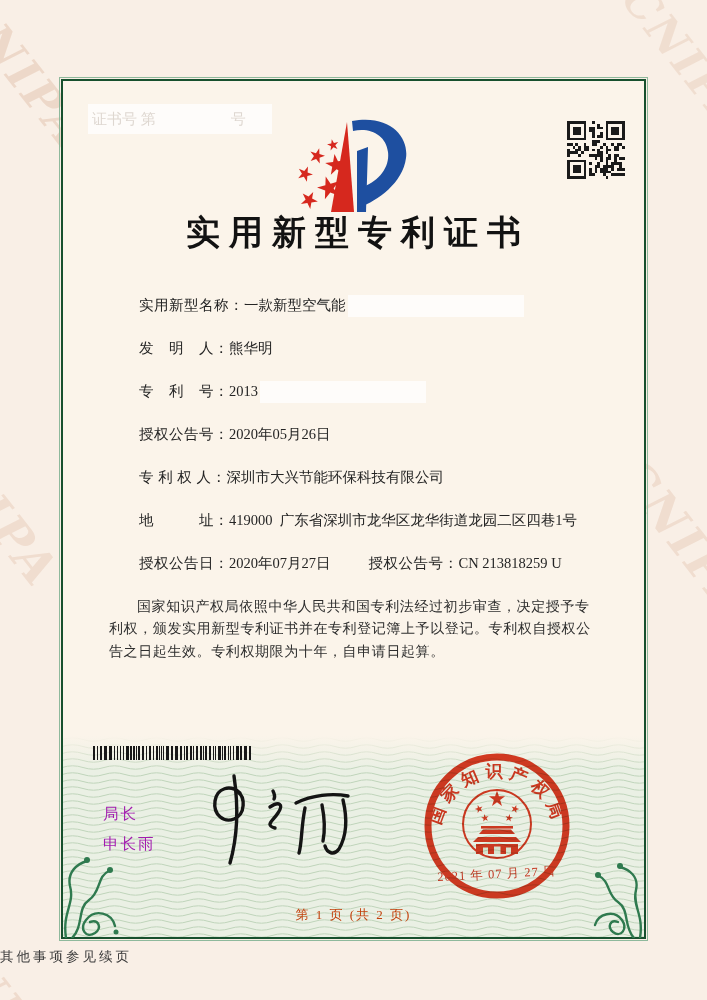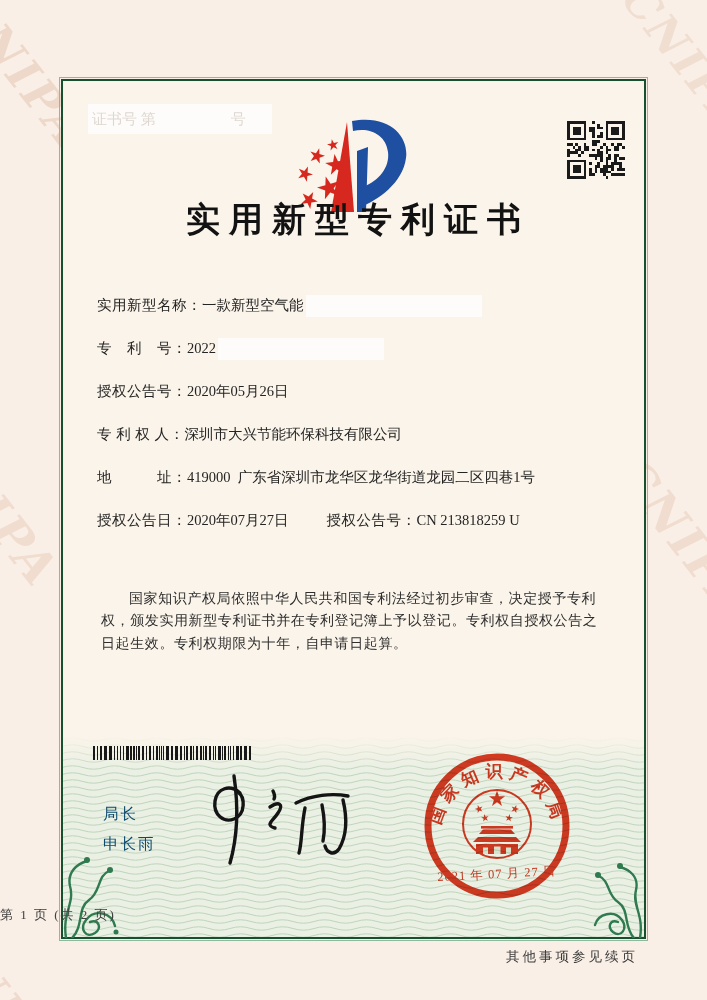--- a/index.html
+++ b/index.html
@@ -25,58 +25,58 @@
          border:1px solid #8fb99c;padding:1px;box-sizing:border-box;z-index:3;pointer-events:none;}
   .frame-inner{width:100%;height:100%;box-sizing:border-box;border:2.5px solid #17502e;}
   .paper{position:absolute;left:61px;top:79px;width:585px;height:860px;background:#fbf4ea;z-index:2;}
 
   
   .certno{position:absolute;left:88px;top:104px;width:184px;height:30px;background:#fefcfa;
           z-index:4;display:flex;align-items:center;}
   .certno span{font-size:15px;color:rgba(185,170,158,.45);white-space:pre;padding-left:4px;}
   .logo{position:absolute;left:278px;top:116px;width:150px;height:102px;z-index:4;}
   .qr{position:absolute;left:567px;top:121px;width:58px;height:58px;z-index:4;}
-  .title{position:absolute;left:0;top:197px;width:707px;text-align:center;z-index:4;
+  .title{position:absolute;left:0;top:210px;width:707px;text-align:center;z-index:4;
          font-size:34px;letter-spacing:9px;color:#121212;font-weight:600;text-indent:9px;}
 
   
   .fields{position:absolute;left:97px;top:284px;width:530px;z-index:4;}
-  .row{height:43px;display:flex;align-items:center;font-size:14.5px;white-space:pre;color:#242424;}
+  .row{height:43px;display:flex;align-items:center;font-size:14.5px;white-space:pre;color:#242424;margin-left:42px;}
   .row .lbl{letter-spacing:.5px;}
   .redact{display:inline-block;height:22px;background:#fefcfa;vertical-align:middle;margin-left:2px;}
   .redact.r1{width:176px;}
   .redact.r3{width:166px;}
   .pair2{margin-left:38px;}
 
   
   .bodytext{position:absolute;left:97px;top:584px;width:516px;z-index:4;
             font-size:14px;line-height:22.4px;letter-spacing:.6px;color:#2e2e2e;}
-  .bodytext p{margin:4px;text-indent:2em;}
+  .bodytext p{margin:12px;text-indent:2em;}
 
   
   .guilloche{position:absolute;left:62px;top:736px;width:584px;height:202px;z-index:2;
              background:#eaf0e4;}
   .guilloche svg.waves{position:absolute;left:0;top:0;width:100%;height:100%;}
   .fade{position:absolute;left:0;top:0;width:100%;height:34px;
         background:linear-gradient(#fbf4ea,rgba(251,244,234,0));}
 
   .barcode{position:absolute;left:93px;top:746px;width:162px;height:14px;z-index:4;}
   .signer{position:absolute;left:103px;top:804px;z-index:4;
-          font-family:"Liberation Sans","DejaVu Sans",sans-serif;font-size:15.5px;color:#0c4a6e;}
+          font-family:"Liberation Sans","DejaVu Sans",sans-serif;font-size:15.5px;color:#a21caf;}
   .signer div{margin-bottom:9px;letter-spacing:2px;}
   .signature{position:absolute;left:200px;top:773px;width:180px;height:100px;z-index:4;}
   .seal{position:absolute;left:421px;top:750px;width:152px;height:156px;z-index:5;
         mix-blend-mode:multiply;opacity:.95;}
   .ornament{position:absolute;z-index:3;}
   .orn-bl{left:60px;top:842px;}
   .orn-br{left:586px;top:850px;}
 
-  .pageinfo{position:absolute;left:0;top:906px;width:707px;text-align:left;z-index:4;
-            font-size:13px;letter-spacing:2px;color:#404040;}
-  .contnote{position:absolute;left:0;top:948px;width:638px;text-align:right;z-index:4;
+  .pageinfo{position:absolute;left:0;top:906px;width:707px;text-align:center;z-index:4;
+            font-size:13px;letter-spacing:2px;color:#c2410c;}
+  .contnote{position:absolute;left:0;top:948px;width:638px;text-align:left;z-index:4;
             font-size:13.5px;letter-spacing:3px;color:#3a3a3a;}
 </style>
 </head>
 <body>
 
 <div class="page">
 
   <span class="wm wm1">CNIPA</span>
   <span class="wm wm2">CNIPA</span>
   <span class="wm wm3">CNIPA</span>
@@ -249,21 +249,24 @@
       <rect x="2" y="16" width="3" height="3" fill="#1a1a1a"></rect>
     </svg>
 
   <div class="title">实用新型专利证书</div>
 
   <div class="fields">
     <div class="row">
       <span class="lbl">实用新型名称：</span><span>一款新型空气能</span><span class="redact r1"></span>
     </div>
     <div class="row">
-      <span class="lbl">专　利　号：</span><span>2022</span><span class="redact r3"></span>
+      <span class="lbl">发　明　人：</span><span>熊华明</span>
+    </div>
+    <div class="row">
+      <span class="lbl">专　利　号：</span><span>2013</span><span class="redact r3"></span>
     </div>
     <div class="row">
       <span class="lbl">授权公告号：</span><span>2020年05月26日</span>
     </div>
     <div class="row">
       <span class="lbl">专 利 权 人：</span><span>深圳市大兴节能环保科技有限公司</span>
     </div>
     <div class="row">
       <span class="lbl">地　　　址：</span><span>419000  广东省深圳市龙华区龙华街道龙园二区四巷1号</span>
     </div>

